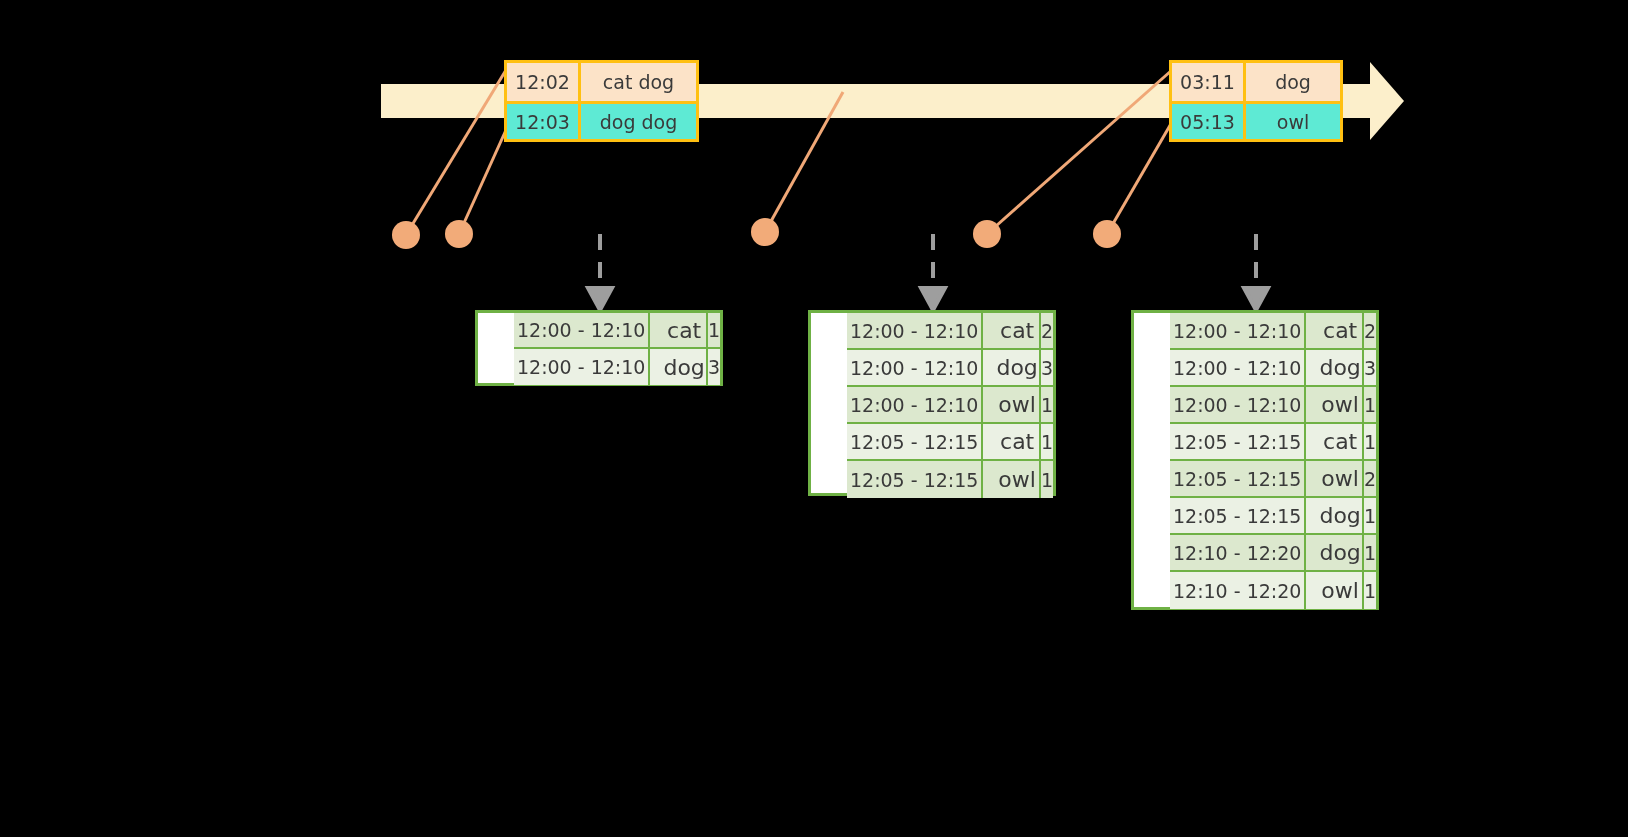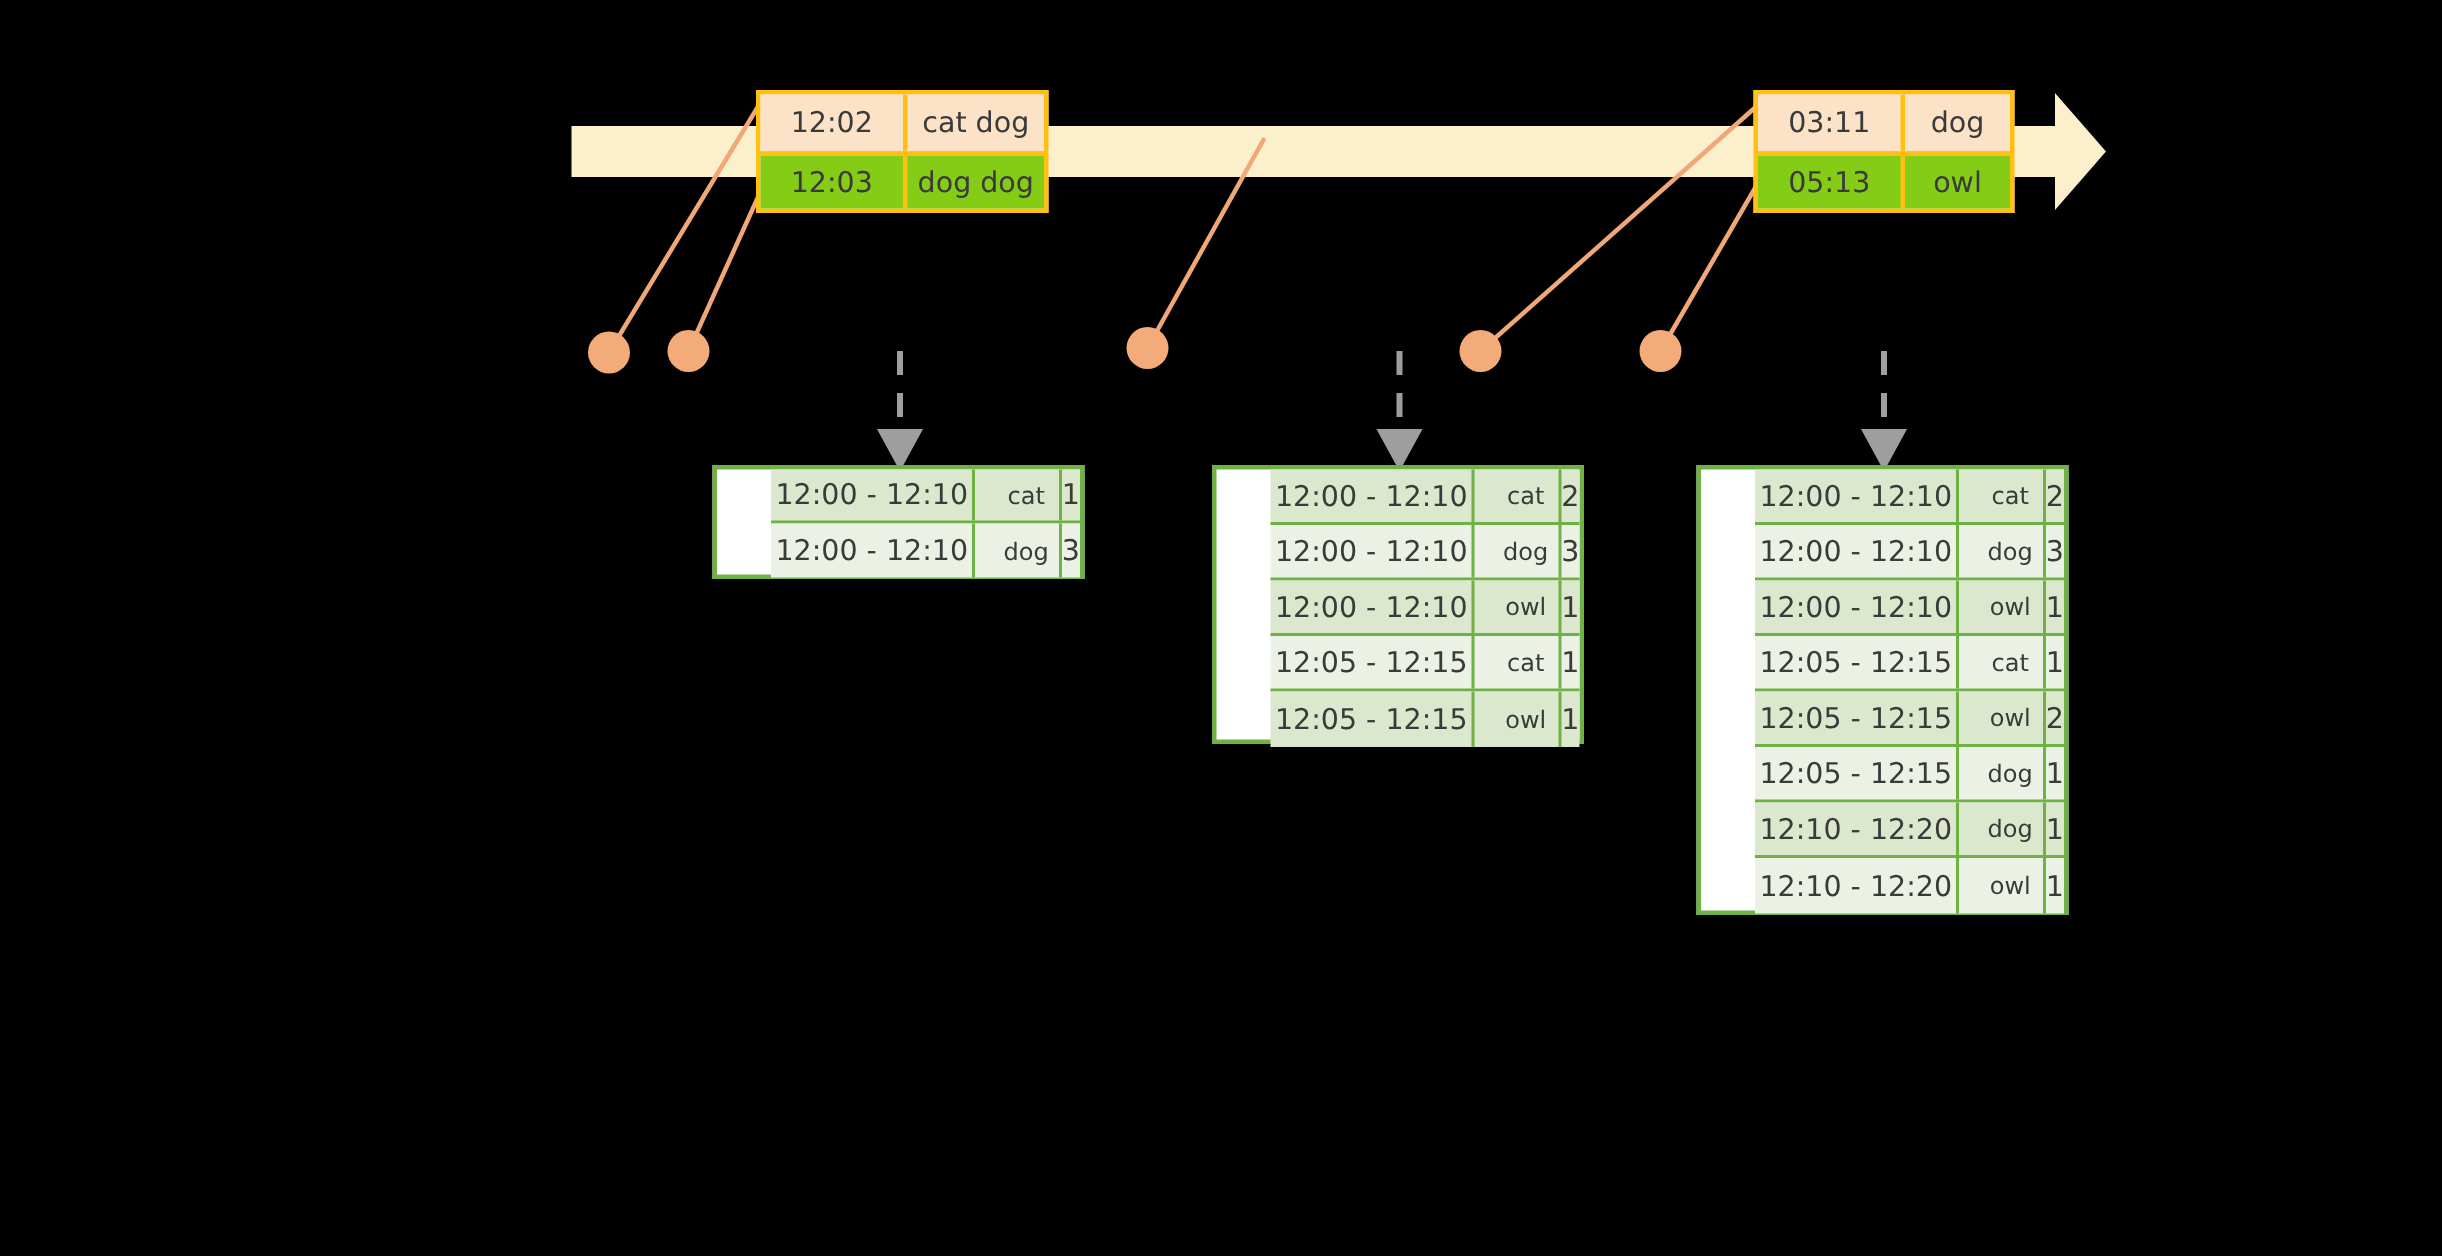--- a/index.html
+++ b/index.html
@@ -33,26 +33,26 @@
   }
   .evt-row {
     display: flex;
     height: 38px;
     box-sizing: border-box;
   }
   .evt-row + .evt-row {
     border-top: 3px solid #FFC012;
   }
   .evt-row.shade-a { background: #FCE3C8; }
-  .evt-row.shade-b { background: #84cc16; justify-content: flex-end; }
+  .evt-row.shade-b { background: #5eead4; justify-content: flex-end; }
   .evt-time {
     display: flex;
     align-items: center;
     justify-content: center;
-    width: 98px;
+    width: 74px;
     box-sizing: border-box;
     border-right: 3px solid #FFC012;
     font-size: 19px;
     color: #3a3a3a;
     letter-spacing: 0px;
   }
   .evt-words {
     display: flex;
     align-items: center;
     justify-content: center;
@@ -88,21 +88,21 @@
     border-right: 2px solid #6FB145;
     font-size: 19px;
     color: #3a3a3a;
   }
   .res-word {
     display: flex;
     align-items: center;
     justify-content: center;
     box-sizing: border-box;
     border-right: 2px solid #6FB145;
-    font-size: 16px;
+    font-size: 22px;
     color: #3a3a3a;
     padding-left: 12px;
   }
   .res-count {
     display: flex;
     align-items: center;
     justify-content: center;
     box-sizing: border-box;
     font-size: 19px;
     color: #3a3a3a;

